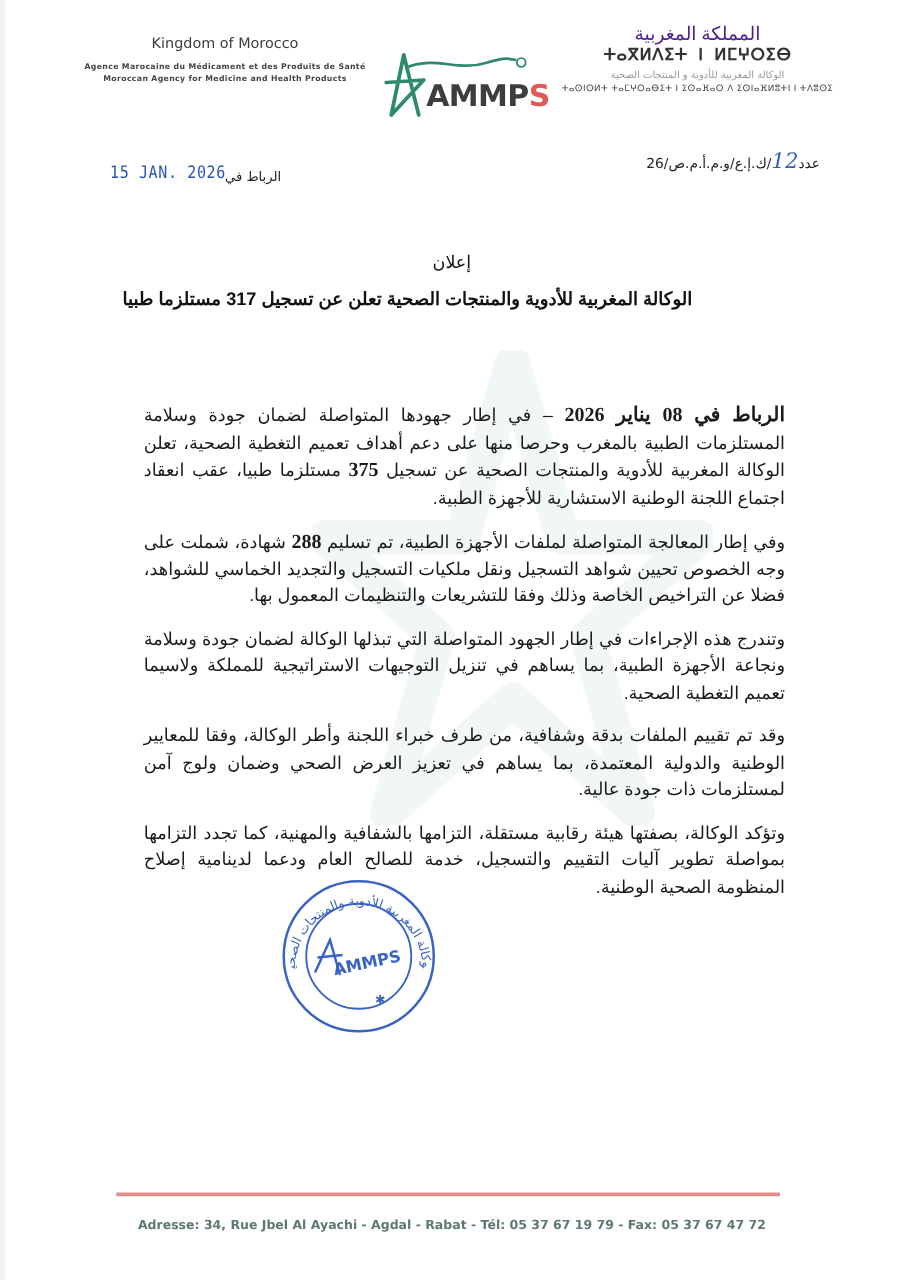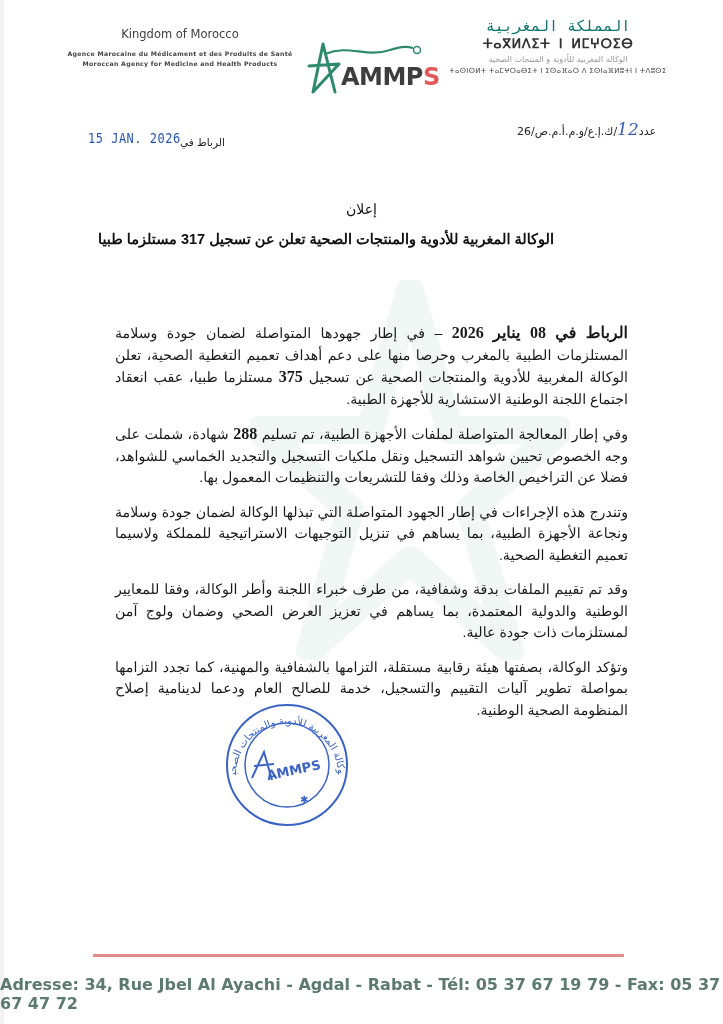--- a/index.html
+++ b/index.html
@@ -9,37 +9,37 @@
   }
   .page-edge { position: absolute; left: 0; top: 0; width: 4px; height: 1024px; background: #f2f2f2; }
   .hdr-left { position: absolute; left: 50px; top: 27px; width: 260px; text-align: center; }
   .hdr-left .k1, .hdr-left .k2 { font-family: "DejaVu Sans", sans-serif; font-size: 11.5px; color: #3c3c3c; line-height: 14px; }
   .hdr-left .a1, .hdr-left .a2 { font-family: "DejaVu Sans", sans-serif; font-size: 6.2px; color: #444; letter-spacing: 0.3px; line-height: 10px; font-weight: bold; }
   .hdr-left .a1 { margin-top: 8px; }
   .logo { position: absolute; left: 305px; top: 36px; width: 130px; height: 60px; }
   .logo-text { position: absolute; left: 36px; top: 27px; font-family: "DejaVu Sans", sans-serif; font-weight: bold; font-size: 24px; letter-spacing: -0.5px; color: #3d3d3d; line-height: 28px; }
   .logo-text .s { color: #e05a5a; }
   .hdr-right { position: absolute; right: 40px; top: 18px; width: 250px; text-align: center; direction: rtl; }
-  .hdr-right .ar1 { font-family: Liberation Mono, monospace; font-size: 15px; color: #0f766e; line-height: 20px; }
+  .hdr-right .ar1 { font-family: Liberation Serif, serif; font-size: 15px; color: #4c1d95; line-height: 20px; }
   .hdr-right .tz1 { font-family: Liberation Mono, monospace; font-size: 13px; color: #333; direction: ltr; line-height: 13px; font-weight: bold; letter-spacing: 0.5px; }
   .hdr-right .ar2 { font-family: "DejaVu Sans", sans-serif; font-size: 8px; color: #999; line-height: 13px; margin-top: 2px; letter-spacing: 1px; }
   .hdr-right .tz2 { font-family: "DejaVu Sans", sans-serif; font-size: 7px; color: #444; direction: ltr; line-height: 11px; letter-spacing: 0.3px; }
   .ref { position: absolute; right: 67px; top: 119px; direction: rtl; font-family: "DejaVu Sans", sans-serif; font-size: 11px; color: #222; }
   .ref .num { font-family: "DejaVu Serif", serif; color: #3a5bb5; font-size: 17px; font-style: italic; }
   .date-label { position: absolute; left: 180px; top: 136px; direction: rtl; font-family: "DejaVu Sans", sans-serif; font-size: 10.5px; color: #222; }
   .date-stamp { position: absolute; left: 88px; top: 131px; font-family: "DejaVu Sans Mono", monospace; font-size: 12px; color: #2a55b8; letter-spacing: 0.5px; transform: scaleY(1.15); }
   .announce { position: absolute; left: 0; width: 723px; top: 201px; text-align: center; font-family: "Liberation Sans", sans-serif; font-size: 14px; color: #111; direction: rtl; }
   .title { position: absolute; left: 0; width: 652px; top: 231px; text-align: center; font-family: "Liberation Sans", sans-serif; font-size: 14.5px; font-weight: bold; color: #111; direction: rtl; }
   .body { position: absolute; left: 115px; width: 513px; top: 322px; direction: rtl; text-align: justify; font-family: "Liberation Sans", sans-serif; font-size: 14.2px; line-height: 21.5px; color: #1a1a1a; }
   .body p { margin: 0 0 13px 0; }
   .body b { font-family: "Liberation Serif", serif; font-size: 16px; }
   .watermark { position: absolute; left: 250px; top: 280px; width: 320px; height: 380px; opacity: 0.06; }
   .stamp { position: absolute; left: 222px; top: 700px; width: 130px; height: 130px; }
   .footer-line { position: absolute; left: 93px; top: 954px; width: 531px; height: 3px; background: #e48b8b; }
-  .footer-text { position: absolute; left: 0; width: 723px; top: 975px; font-family: "DejaVu Sans", sans-serif; font-size: 16px; font-weight: bold; color: #5c7a70; }
+  .footer-text { position: absolute; left: 0; width: 723px; top: 975px; text-align: center; font-family: "DejaVu Sans", sans-serif; font-size: 10px; font-weight: bold; color: #5c7a70; }
 </style>
 </head>
 <body>
 
 <div class="page-edge"></div>
 
 <div class="hdr-left">
   <div class="k2">Kingdom of Morocco</div>
   <div class="a1">Agence Marocaine du Médicament et des Produits de Santé</div>
   <div class="a2">Moroccan Agency for Medicine and Health Products</div>

